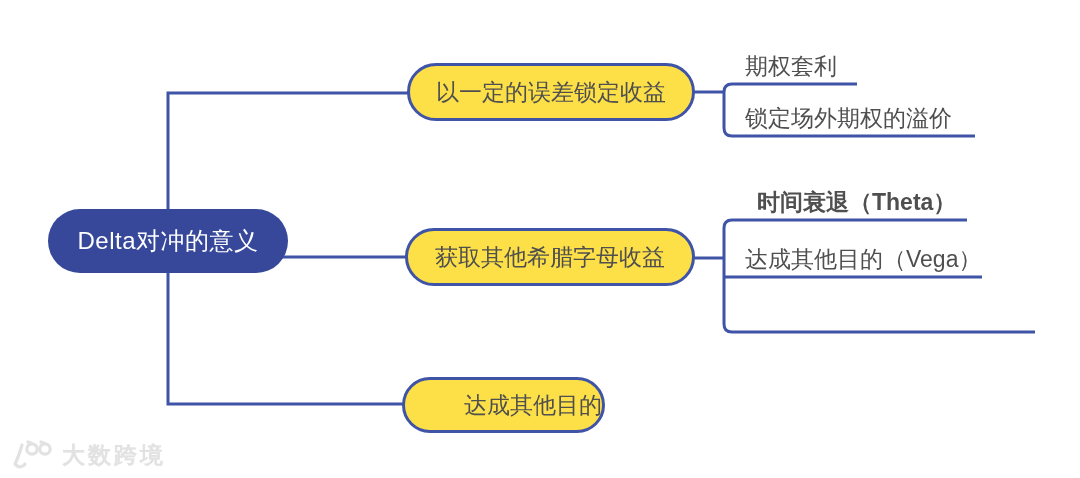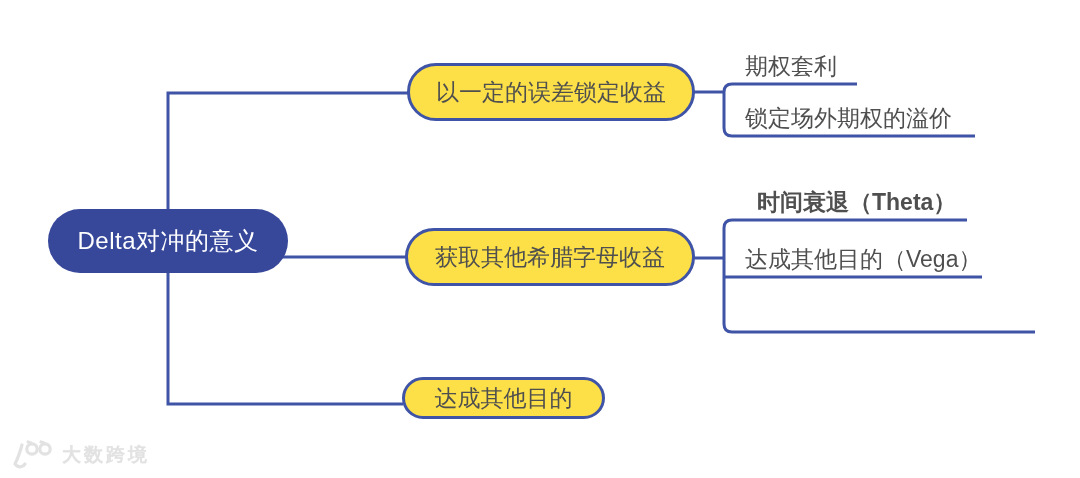--- a/index.html
+++ b/index.html
@@ -44,21 +44,21 @@
   }
   .branch-node {
     background: #fde047;
     border: 3px solid #3f54a6;
     border-radius: 29px;
     color: #4f4f4f;
     font-size: 23px;
   }
   .branch-1 { left: 407px; top: 63px;  width: 288px; height: 58px; }
   .branch-2 { left: 405px; top: 228px; width: 290px; height: 58px; align-items: center; }
-  .branch-3 { left: 402px; top: 377px; width: 203px; height: 42px; }
+  .branch-3 { left: 402px; top: 377px; width: 203px; height: 56px; justify-content: flex-end; }
   .leaf-label {
     position: absolute;
     z-index: 2;
     color: #4f4f4f;
     font-size: 23px;
     line-height: 30px;
     white-space: nowrap;
   }
   .leaf-1 { left: 745px; top: 51px; }
   .leaf-2 { left: 745px; top: 103px; }
@@ -69,21 +69,21 @@
     position: absolute;
     left: 10px;
     top: 439px;
     z-index: 2;
     display: flex;
     align-items: center;
     gap: 6px;
     color: #e2e2e2;
   }
   .watermark-text {
-    font-size: 19px;
+    font-size: 23px;
     font-weight: 700;
     letter-spacing: 3px;
     color: #e2e2e2;
     text-shadow: 0 0 1px #efefef;
   }
   .watermark-icon { display: block; }
 </style>
 </head>
 <body>
 

